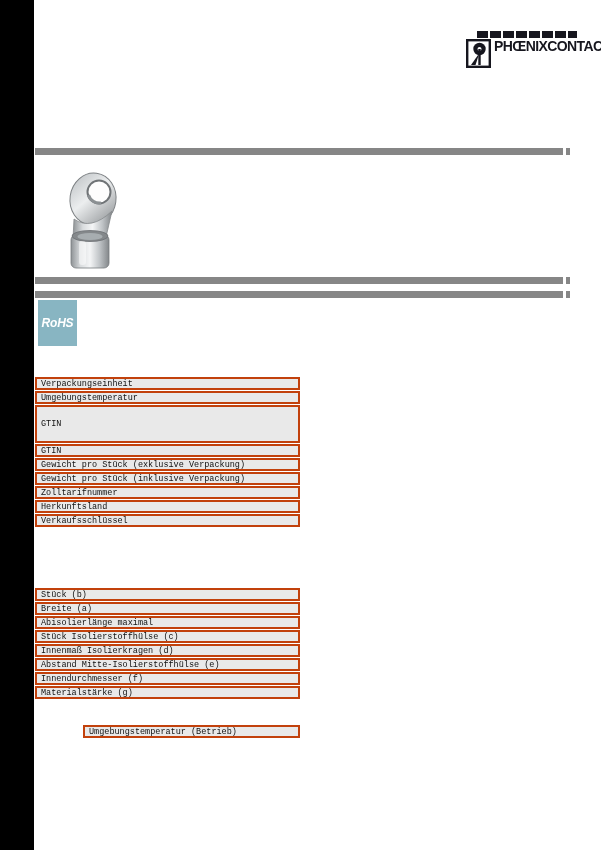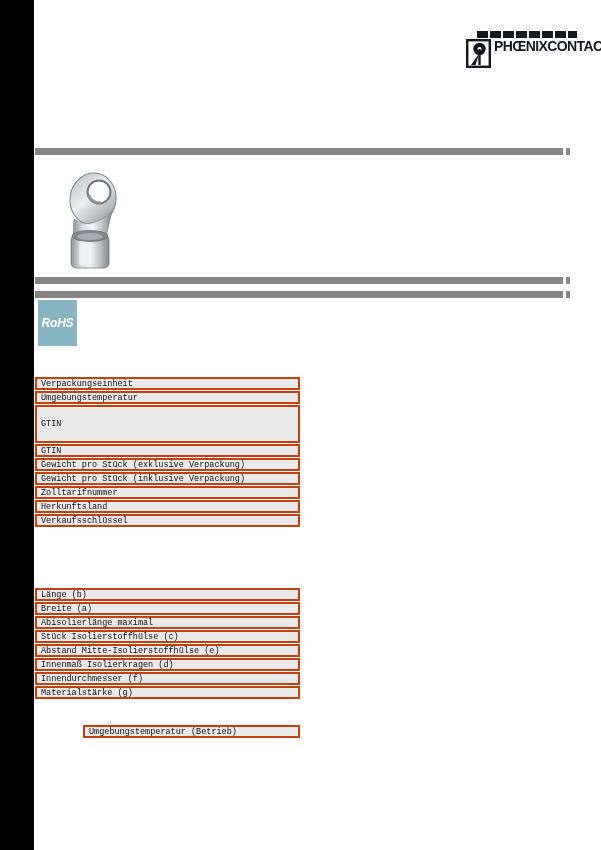--- a/index.html
+++ b/index.html
@@ -171,25 +171,25 @@
   <div class="spec-row tall">GTIN</div>
   <div class="spec-row">GTIN</div>
   <div class="spec-row">Gewicht pro Stück (exklusive Verpackung)</div>
   <div class="spec-row">Gewicht pro Stück (inklusive Verpackung)</div>
   <div class="spec-row">Zolltarifnummer</div>
   <div class="spec-row">Herkunftsland</div>
   <div class="spec-row">Verkaufsschlüssel</div>
 </div>
 
 <div class="spec-table table-dimensions">
-  <div class="spec-row">Länge (b)</div>
+  <div class="spec-row">Stück (b)</div>
   <div class="spec-row">Breite (a)</div>
   <div class="spec-row">Abisolierlänge maximal</div>
   <div class="spec-row">Stück Isolierstoffhülse (c)</div>
+  <div class="spec-row">Innenmaß Isolierkragen (d)</div>
   <div class="spec-row">Abstand Mitte-Isolierstoffhülse (e)</div>
-  <div class="spec-row">Innenmaß Isolierkragen (d)</div>
   <div class="spec-row">Innendurchmesser (f)</div>
   <div class="spec-row">Materialstärke (g)</div>
 </div>
 
 <div class="spec-table table-environment">
   <div class="spec-row">Umgebungstemperatur (Betrieb)</div>
 </div>
 
 </body></html>

